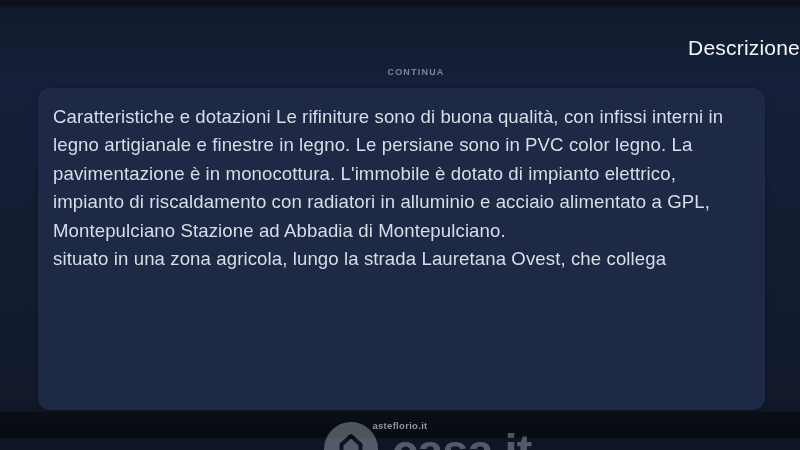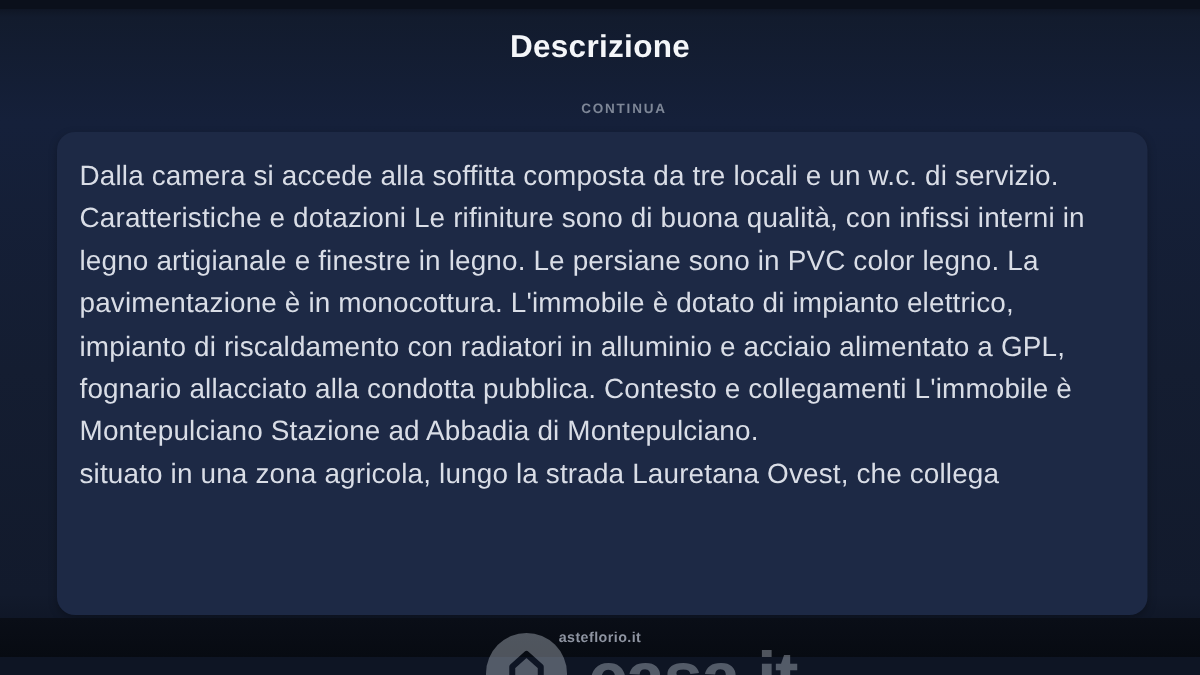--- a/index.html
+++ b/index.html
@@ -10,23 +10,23 @@
     overflow: hidden;
     background: linear-gradient(180deg, #0b101b 0%, #121b2d 2.5%, #15203a 18%, #141d31 55%, #121a2c 88%, #0e1524 94%);
     font-family: "Liberation Sans", sans-serif;
     -webkit-font-smoothing: antialiased;
   }
   .top-letterbox {
     position: absolute; top: 0; left: 0; right: 0; height: 6px;
     background: #0b101b;
   }
   .page-title {
-    position: absolute; top: 20px; left: 0; width: 100%;
-    text-align: center;
-    font-size: 21px; font-weight: bold; color: #f4f6f9;
+    position: absolute; top: 36px; left: 0; width: 100%;
+    text-align: right;
+    font-size: 21px; font-weight: normal; color: #f4f6f9;
     letter-spacing: 0.2px;
   }
   .continua-label {
     position: absolute; top: 67px; left: 16px; width: 100%;
     text-align: center;
     font-size: 9px; font-weight: bold; color: #7e8797;
     letter-spacing: 1.2px;
   }
   .description-panel {
     position: absolute; left: 38px; top: 88px;
@@ -92,26 +92,24 @@
               <path d="M17.5 36.5 V22.5 L27 14 L36.5 22.5 V36.5 Z" fill="none" stroke="#000000" stroke-width="4" stroke-linejoin="round"></path>
             </mask>
           </defs>
           <circle cx="27" cy="27" r="27" fill="rgba(198,204,216,0.38)" mask="url(#houseMask)"></circle>
         </svg>
       </span>
       <span class="watermark-brand">casa.it</span>
     </div>
 
     <div class="description-text">
-      <div class="description-line">Dalla camera si accede alla soffitta composta da tre locali e un w.c. di servizio.</div>
       <div class="description-line">Caratteristiche e dotazioni Le rifiniture sono di buona qualità, con infissi interni in</div>
       <div class="description-line">legno artigianale e finestre in legno. Le persiane sono in PVC color legno. La</div>
       <div class="description-line">pavimentazione è in monocottura. L'immobile è dotato di impianto elettrico,</div>
       <div class="description-line">impianto di riscaldamento con radiatori in alluminio e acciaio alimentato a GPL,</div>
-      <div class="description-line">fognario allacciato alla condotta pubblica. Contesto e collegamenti L'immobile è</div>
       <div class="description-line">Montepulciano Stazione ad Abbadia di Montepulciano.</div>
       <div class="description-line">situato in una zona agricola, lungo la strada Lauretana Ovest, che collega</div>
     </div>
 
   </div>
 
   <div class="footer-bar">
     <span class="footer-site">asteflorio.it</span>
   </div>
 

